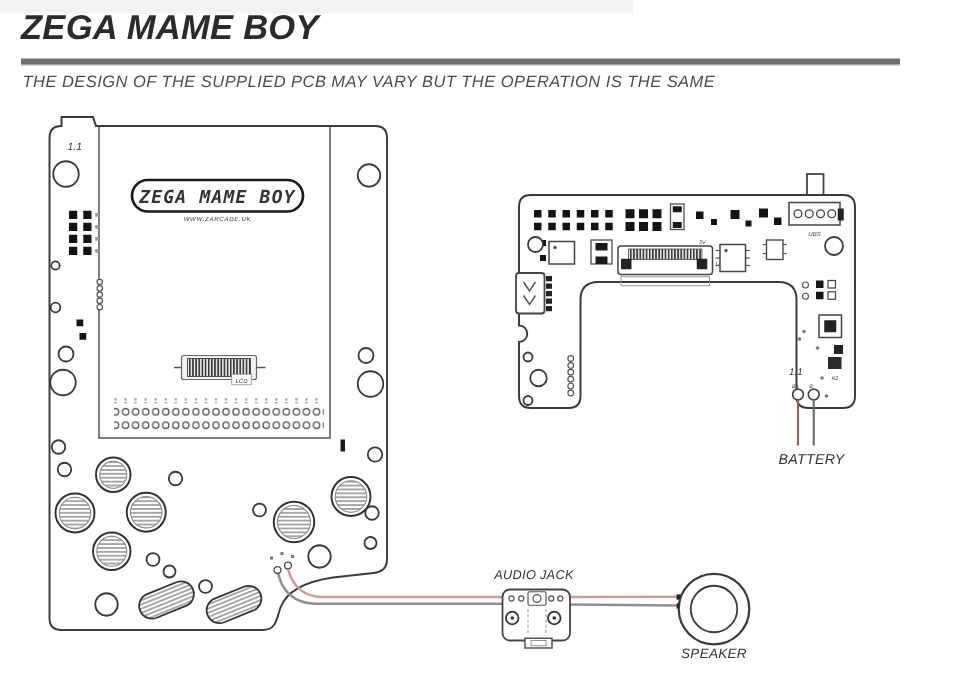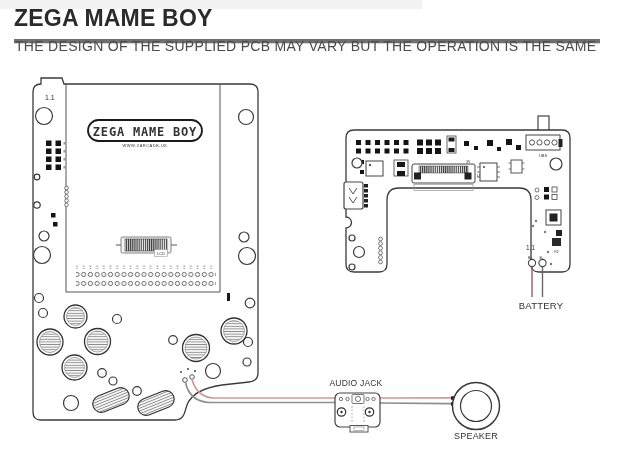--- a/index.html
+++ b/index.html
@@ -1,23 +1,23 @@
 <!DOCTYPE html>
 <html><head>
 <meta charset="utf-8">
 <style>
   html,body{margin:0;padding:0;background:#fff;}
   .page{position:relative;width:600px;height:452px;background:#fff;overflow:hidden;
-        font-family:"Liberation Sans",sans-serif;}
+        font-family:"Liberation Sans",sans-serif;font-style:italic;}
   .topband{position:absolute;left:0;top:0;width:422px;height:9px;background:#f2f2f2;}
   .title{position:absolute;left:14px;top:5px;font-size:23px;font-weight:700;
          color:#2b2b2b;letter-spacing:.2px;white-space:nowrap;}
   .rule{position:absolute;left:14px;top:39px;width:618px;height:3.5px;background:#6f6f6f;
         border-bottom:1px solid #d6d6d6;}
-  .subtitle{position:absolute;left:15px;top:38px;font-size:14px;color:#4c4c4c;
+  .subtitle{position:absolute;left:15px;top:49px;font-size:11px;color:#4c4c4c;
             letter-spacing:.3px;white-space:nowrap;}
   svg.diagram{position:absolute;left:0;top:0;}
   svg text{font-family:"Liberation Sans",sans-serif;fill:#333;}
   svg text.mono{font-family:"DejaVu Sans Mono",monospace;font-weight:bold;}
 </style>
 </head>
 <body>
 
 <div class="page">
   <div class="topband"></div>

